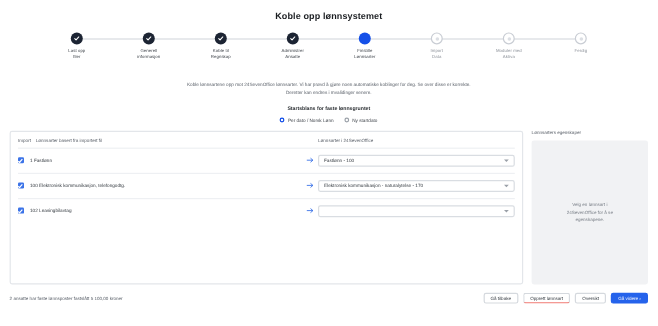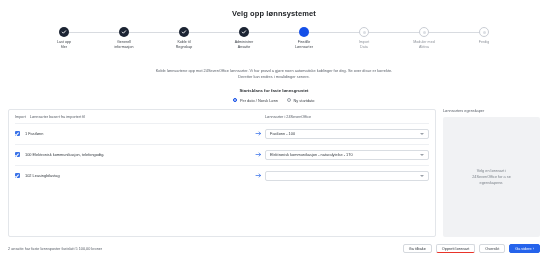--- a/index.html
+++ b/index.html
@@ -309,21 +309,21 @@
     border-color: #2563eb;
     color: #ffffff;
     gap: 3px;
   }
 </style>
 </head>
 <body>
 
 <div class="page">
 
-  <div class="page-title">Velg opp lønnsystemet</div>
+  <div class="page-title">Koble opp lønnsystemet</div>
 
   <div class="stepper">
     <div class="stepper-line"></div>
     <div class="steps" id="steps-container">
         <div class="step done">
           <div class="step-dot">
             <svg width="6" height="6" viewBox="0 0 12 12">
               <path d="M2.6 6.2 L4.8 8.4 L9.3 3.6" fill="none" stroke="#fff" stroke-width="1.8" stroke-linecap="round" stroke-linejoin="round"></path>
             </svg>
           </div>

